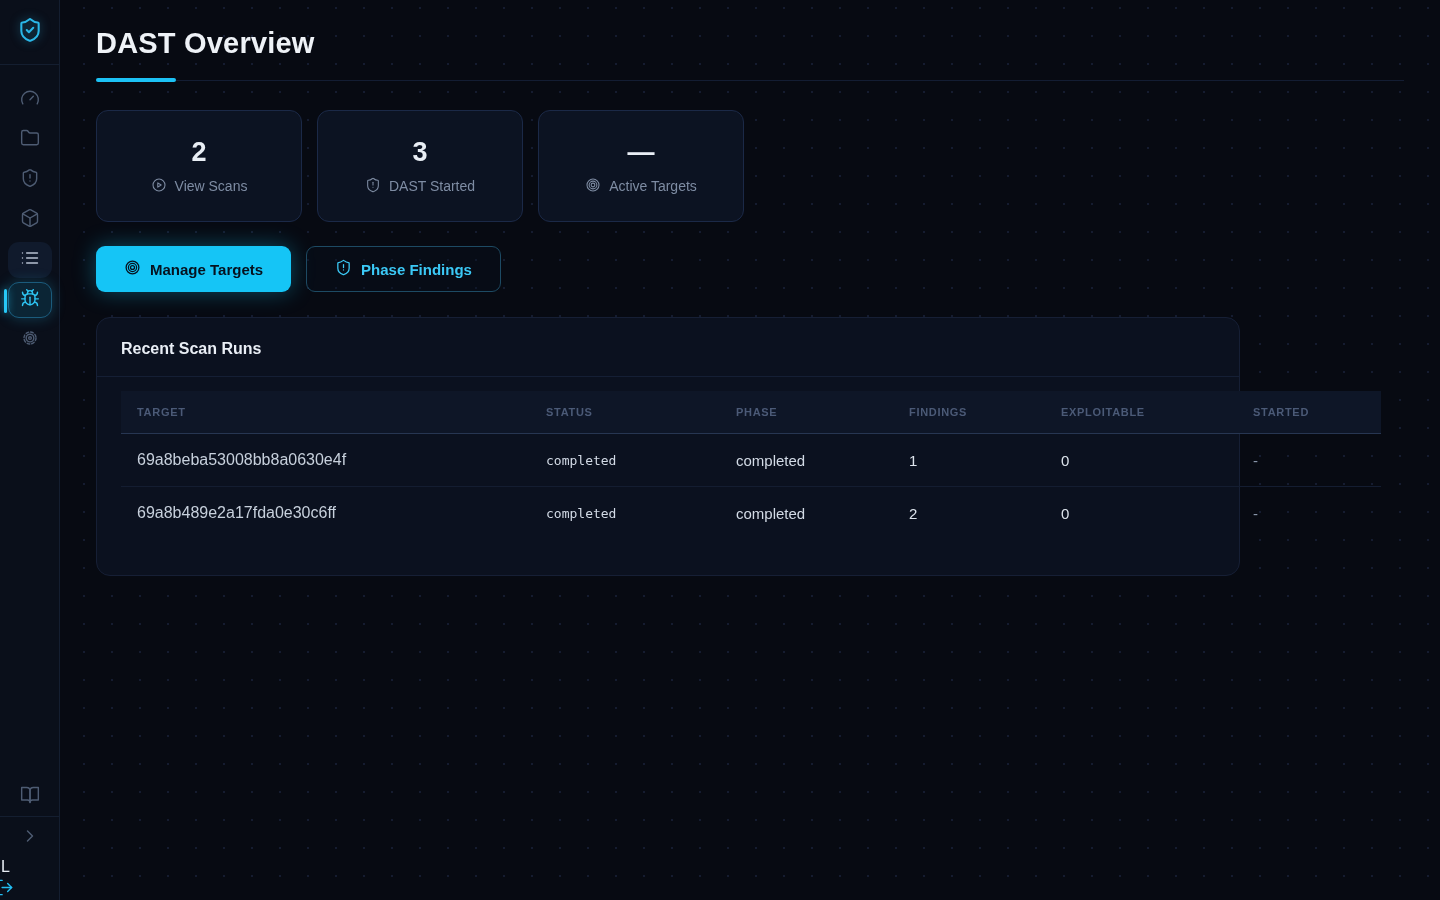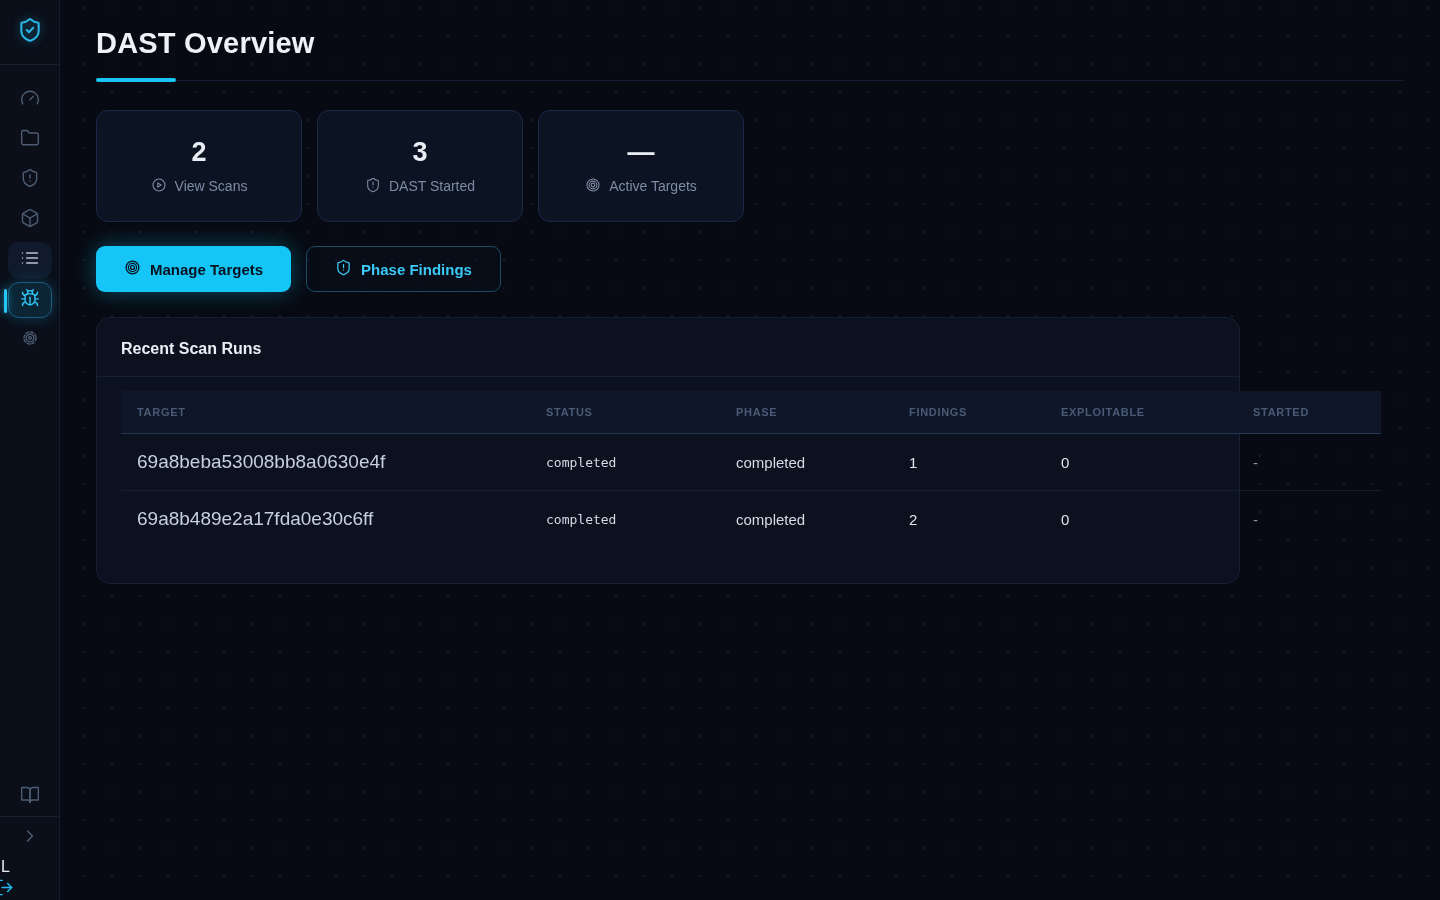--- a/index.html
+++ b/index.html
@@ -68,21 +68,21 @@
   .table-card { margin-top:25px; width:1144px; background:#0b111f; border:1px solid #161f35;
     border-radius:14px; padding-bottom:36px; }
   .table-title { color:#e9eef5; font-size:16px; font-weight:700; padding:22px 24px 18px 24px; }
   .table-card .hr { height:1px; background:#151f35; }
   table { width:1260px; margin:14px 24px 0 24px; border-collapse:collapse; table-layout:fixed; }
   thead tr { background:#0e1627; }
   th { text-align:left; color:#4b5a77; font-size:11px; font-weight:700; letter-spacing:.7px;
     text-transform:uppercase; padding:15px 0 15px 16px; border-bottom:1px solid #273652; }
   td { text-align:left; padding:17px 0 17px 16px; border-bottom:1px solid #141d31; }
   tr:last-child td { border-bottom:none; }
-  .cell-target { color:#c7d0dc; font-size:19px; }
+  .cell-target { color:#c7d0dc; font-size:16px; }
   .cell-status { color:#d3dbe6; font-size:13px; font-family:"DejaVu Sans Mono", monospace; }
   .cell-phase { color:#d3dbe6; font-size:15px; }
   .cell-num { color:#dde4ec; font-size:15px; }
   .cell-dash { color:#8794a8; font-size:15px; }
 </style>
 </head>
 <body>
 
 <div class="app">
 

